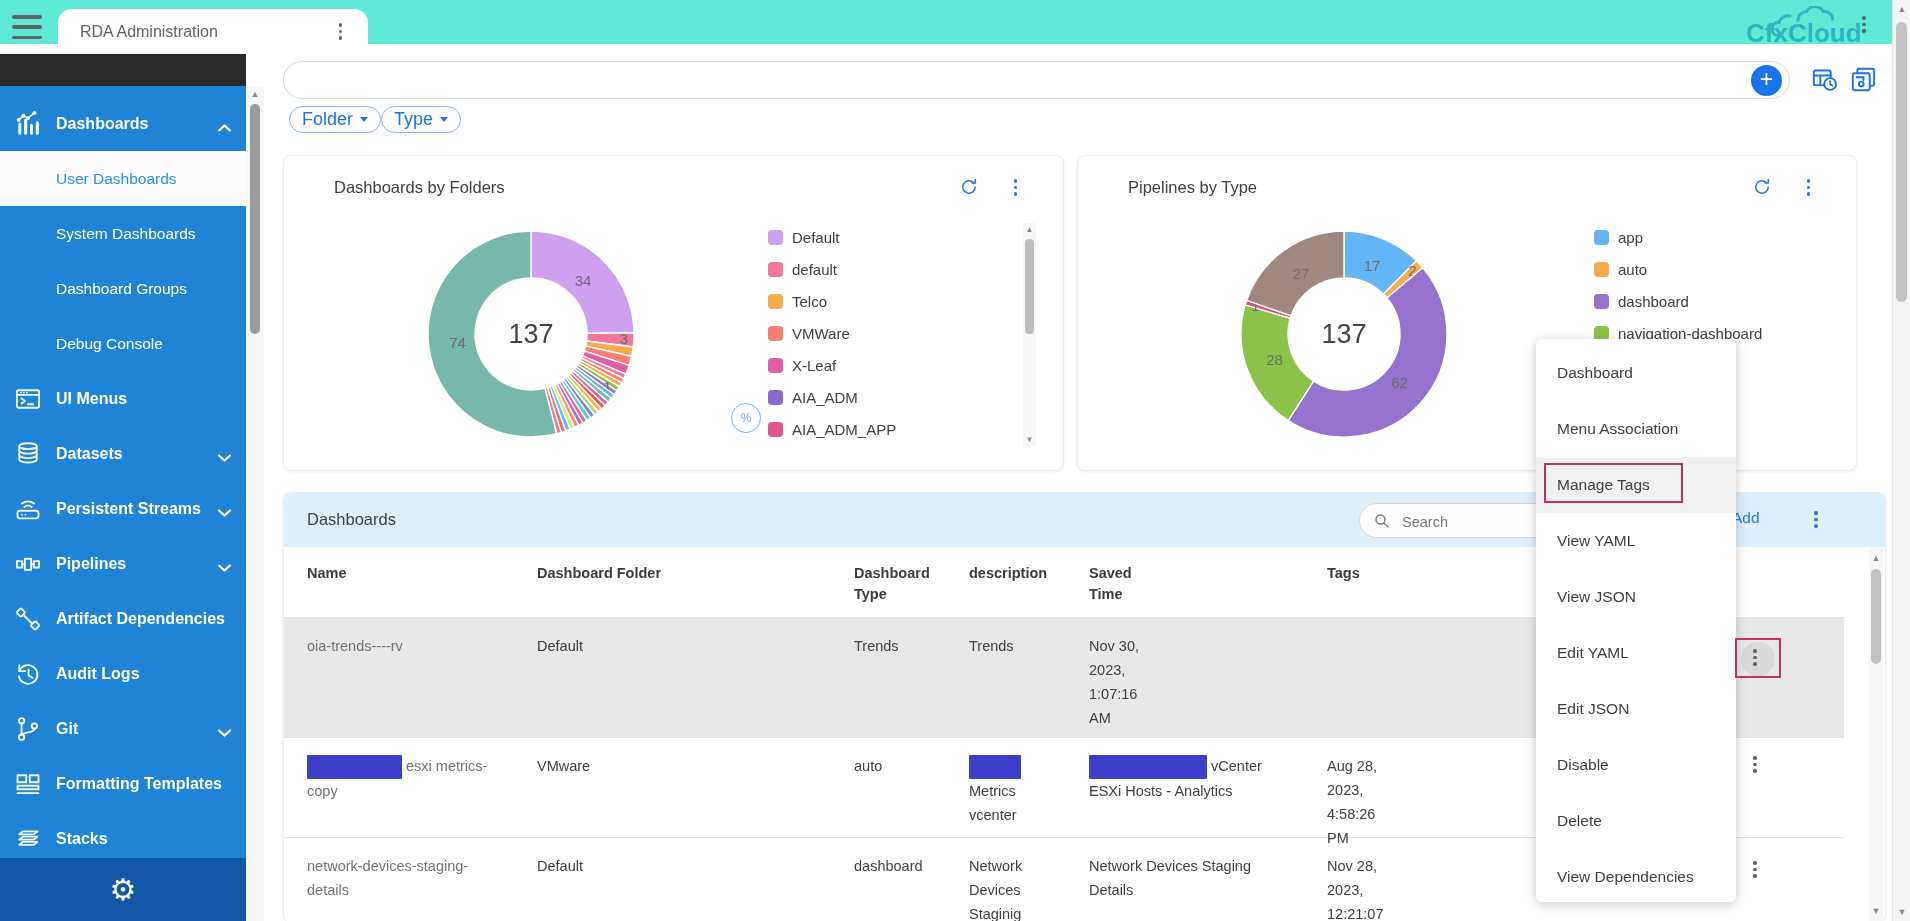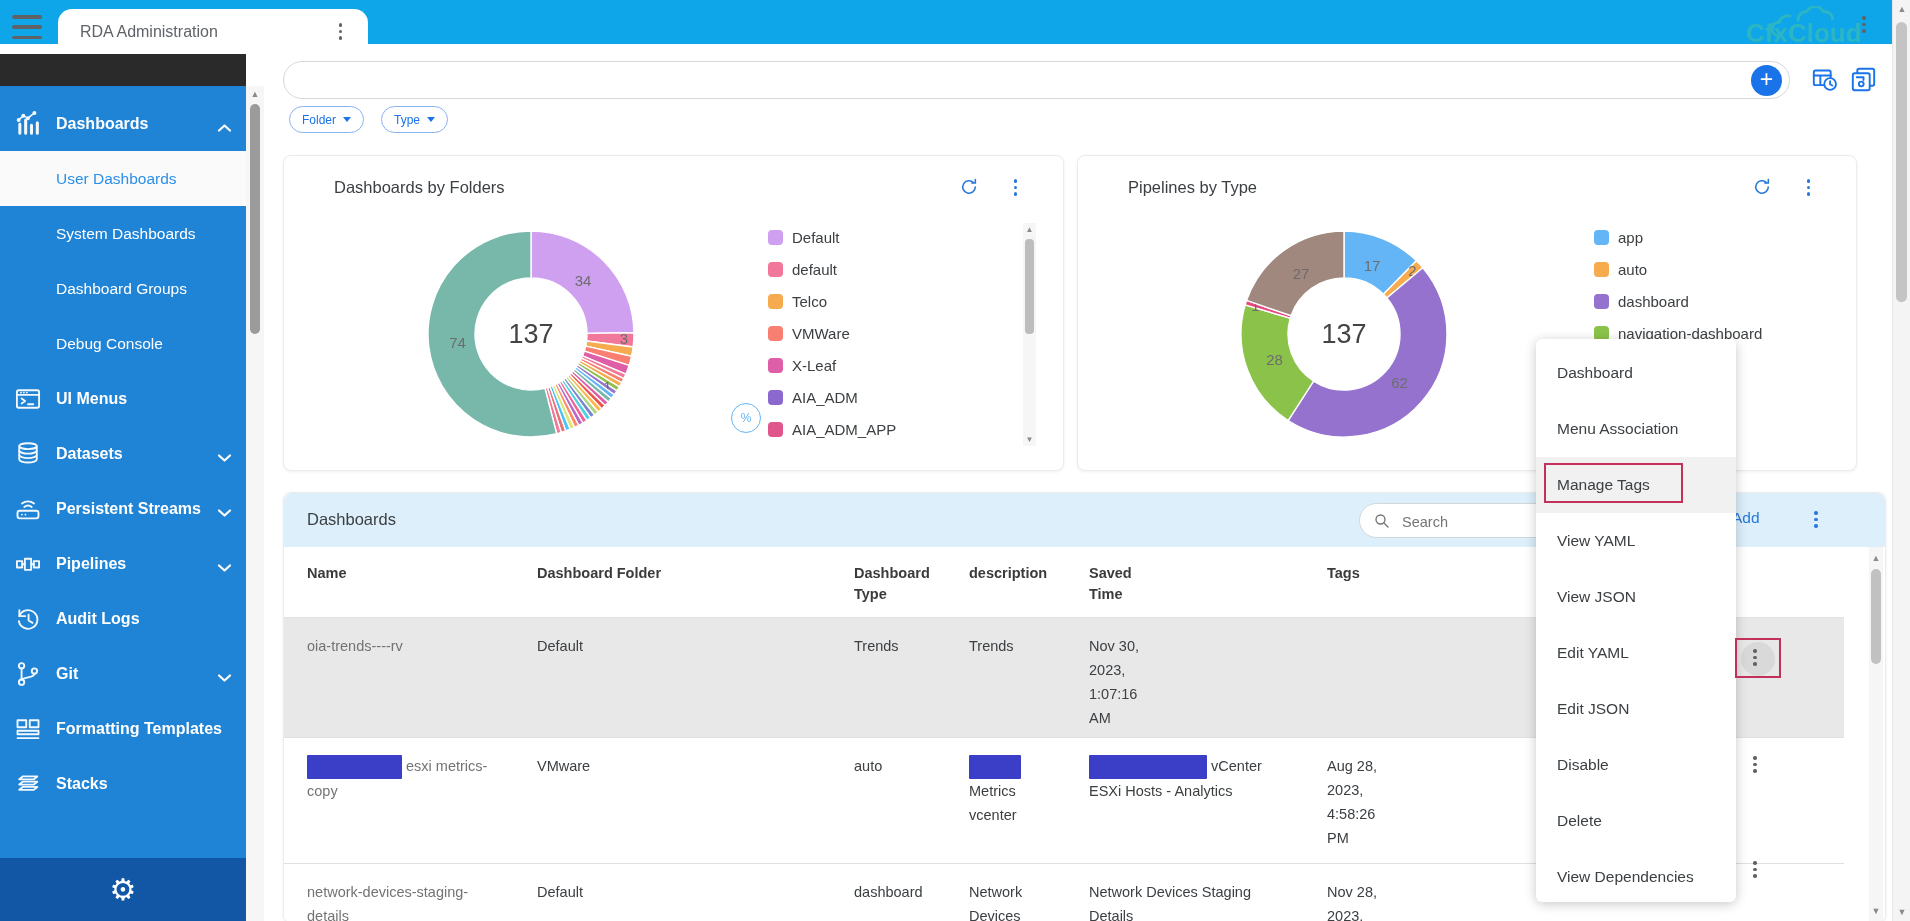--- a/index.html
+++ b/index.html
@@ -1,19 +1,19 @@
 <!DOCTYPE html>
 <html><head>
 <meta charset="utf-8">
 <style>
   html,body{margin:0;padding:0}
   body{width:1910px;height:921px;position:relative;overflow:hidden;background:#fff;
        font-family:"Liberation Sans",sans-serif;color:#3c4043}
   
-  .topbar{position:absolute;left:0;top:0;width:1910px;height:44px;background:#0ea5e9}
+  .topbar{position:absolute;left:0;top:0;width:1910px;height:44px;background:#5eead4}
   .hamburger{position:absolute;left:12px;top:15px;width:30px;height:24px;display:flex;
              flex-direction:column;justify-content:space-between;cursor:pointer}
   .hamburger span{height:3.5px;background:#5f6368;border-radius:2px}
   .tab{position:absolute;left:58px;top:9px;width:310px;height:45px;background:#fff;
        border-radius:14px 14px 0 0;display:flex;align-items:center;padding-left:22px;
        box-sizing:border-box;font-size:16px;color:#5f6368}
   .kebab{display:flex;flex-direction:column;gap:3px;align-items:center;cursor:pointer}
   .kebab i{width:3.5px;height:3.5px;border-radius:50%;background:#5f6368;display:block}
   .kebab.blue i{background:#2979d9}
   .tab .kebab{position:absolute;right:26px;top:14px}
@@ -47,21 +47,21 @@
   .mainsearch{position:absolute;left:283px;top:61px;width:1507px;height:38px;border:1px solid #d5d9dd;
               border-radius:20px;background:#fff;box-sizing:border-box}
   .mainsearch input{position:absolute;left:18px;top:4px;width:1400px;height:28px;border:none;outline:none;
                     font-size:15px;font-family:"Liberation Sans",sans-serif;background:transparent}
   .plusbtn{position:absolute;right:7px;top:2.5px;width:31px;height:31px;border-radius:50%;background:#1a73e8;
            color:#fff;font-size:23px;line-height:29px;text-align:center;cursor:pointer}
   .topicon{position:absolute;top:66px;width:27px;height:27px;cursor:pointer}
   .topicon svg{width:27px;height:27px;fill:none;stroke:#1a73e8;stroke-width:1.7;stroke-linecap:round;stroke-linejoin:round}
   
   .chip{position:absolute;top:106px;height:27px;border:1px solid #8ab2ef;border-radius:14px;display:flex;
-        align-items:center;padding:0 12px;font-size:12px;color:#1a73e8;background:#fff;cursor:pointer;box-sizing:border-box}
+        align-items:center;padding:0 12px;font-size:18px;color:#1a73e8;background:#fff;cursor:pointer;box-sizing:border-box}
   .chip .caret{width:0;height:0;border-left:4px solid transparent;border-right:4px solid transparent;
                border-top:5px solid #1a73e8;margin-left:7px}
   
   .card{position:absolute;background:#fff;border:1px solid #ececec;border-radius:8px;
         box-shadow:0 1px 3px rgba(60,64,67,.08)}
   .card-title{position:absolute;left:50px;top:22px;font-size:16.5px;color:#3c4043}
   .refresh{position:absolute;right:84px;top:21px;width:20px;height:20px;cursor:pointer}
   .refresh svg{width:20px;height:20px;fill:none;stroke:#2979d9;stroke-width:1.9;stroke-linecap:round}
   .cardkebab{position:absolute;right:46px;top:23px}
   .donut{position:absolute;width:220px;height:220px}
@@ -244,20 +244,28 @@
       <span class="nav-ic"><svg viewBox="0 0 24 24">
           <rect x="2.5" y="9.5" width="4.5" height="5.5"></rect>
           <rect x="17" y="9.5" width="4.5" height="5.5"></rect>
           <rect x="9.3" y="7.5" width="5.4" height="9.5"></rect>
           <path d="M7 12.2h2.3M14.7 12.2H17"></path>
         </svg></span>
       <span class="nav-lb">Pipelines</span>
       <span class="nav-ch"><svg viewBox="0 0 15 10">
           <path d="M2 2.5L7.5 7.5L13 2.5"></path>
         </svg></span>
+    </div>
+    <div class="nav-item parent">
+      <span class="nav-ic"><svg viewBox="0 0 24 24">
+          <rect x="3.2" y="3.8" width="5.4" height="5.4" rx="1" transform="rotate(45 5.9 6.5)"></rect>
+          <rect x="15.4" y="14.8" width="5.4" height="5.4" rx="1" transform="rotate(45 18.1 17.5)"></rect>
+          <path d="M8.6 9.2l6.8 6.6"></path>
+        </svg></span>
+      <span class="nav-lb">Artifact Dependencies</span>
     </div>
     <div class="nav-item parent">
       <span class="nav-ic"><svg viewBox="0 0 24 24">
           <path d="M4.6 9.5a8 8 0 1 1-.4 4.4"></path>
           <path d="M4.6 4.5v5h5"></path>
           <path d="M12.5 8.2v5.1l3.4 2"></path>
         </svg></span>
       <span class="nav-lb">Audit Logs</span>
     </div>
     <div class="nav-item parent">
@@ -460,21 +468,21 @@
   <div class="trows" id="trows">
       <div class="trow hl" style="height: 120px;">
         <div class="cell name"><span class="link">oia-trends----rv</span></div>
         <div class="cell"><span>Default</span></div>
         <div class="cell lbl"><span>Trends</span></div>
         <div class="cell desc"><span>Trends</span></div>
         <div class="cell saved"><span>Nov 30, 2023, 1:07:16 AM</span></div>
         <div class="cell"></div>
         <div class="cell act"></div>
       </div>
-      <div class="trow" style="height: 126px;">
+      <div class="trow" style="height: 100px;">
         <div class="cell name"><span class="redact" style="width: 95px;"></span><span class="link"> esxi metrics-copy</span></div>
         <div class="cell"><span>VMware</span></div>
         <div class="cell"><span>auto</span></div>
         <div class="cell lbl"><span class="redact" style="width: 52px;"></span><span> Metrics vcenter</span></div>
         <div class="cell desc"><span class="redact" style="width: 118px;"></span><span> vCenter ESXi Hosts - Analytics</span></div>
         <div class="cell saved"><span>Aug 28, 2023, 4:58:26 PM</span></div>
         <div class="cell"></div>
         <div class="cell act"></div>
       </div>
       <div class="trow" style="height: 110px;">

